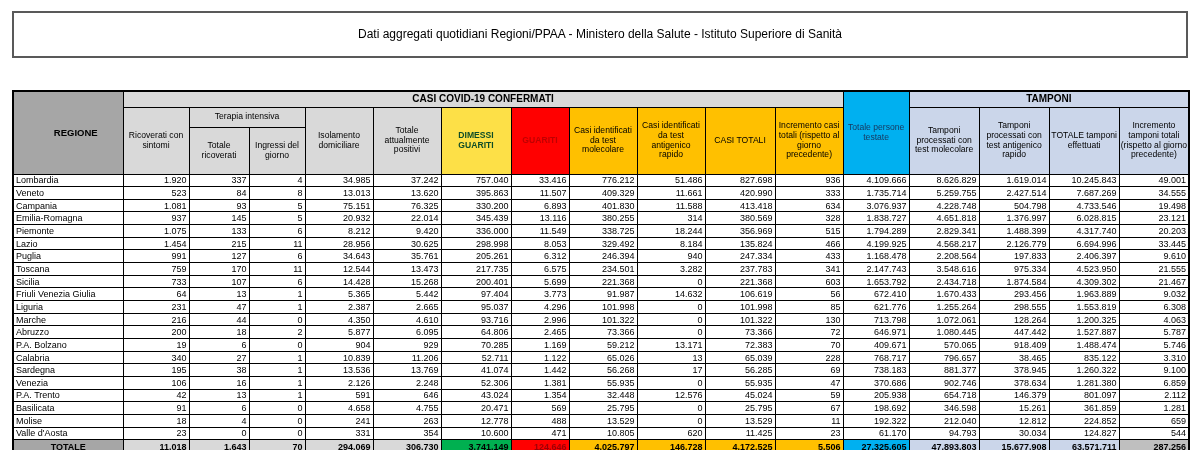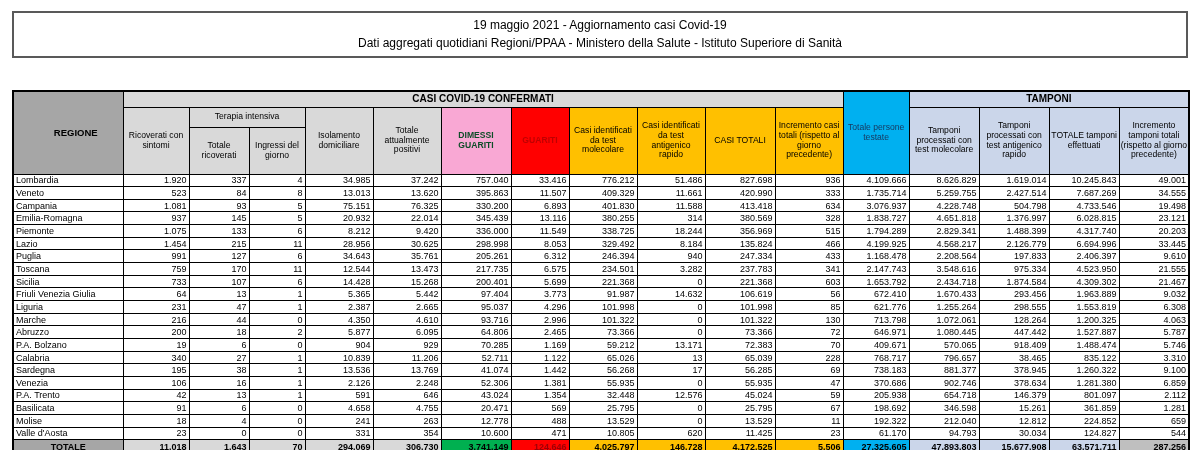--- a/index.html
+++ b/index.html
@@ -6,41 +6,40 @@
   body{width:1198px;height:450px;font-family:"Liberation Sans",sans-serif;color:#000;position:relative;overflow:hidden;}
   .title-box{position:absolute;left:12px;top:11px;width:1172px;height:43px;border:2px solid #595959;
     display:flex;flex-direction:column;justify-content:space-evenly;align-items:center;background:#fff;}
   .title-line{font-size:12px;line-height:13px;text-align:center;}
   .tbl-wrap{position:absolute;left:12px;top:90px;width:1178px;}
   table{border-collapse:collapse;table-layout:fixed;width:1176px;border:2px solid #000;}
   th,td{border:1px solid #000;overflow:hidden;}
   thead th{background:#D9D9D9;font-weight:normal;font-size:8.6px;line-height:9.6px;text-align:center;vertical-align:middle;padding:1px;}
   th.h-group{font-weight:bold;font-size:10px;}
   th.h-regione{background:#A6A6A6;font-weight:bold;font-size:9.5px;padding-left:16px;}
-  th.h-green{background:#f9a8d4;color:#0e4d28;font-weight:bold;margin-left:44px;}
+  th.h-green{background:#fde047;color:#0e4d28;font-weight:bold;margin-left:44px;}
   th.h-red{background:#FF0000;color:#C00000;font-weight:bold;}
   th.h-yellow{background:#FFC000;}
   th.h-cyan{background:#00B0F0;color:#17375E;}
   th.h-peri{background:#CBD6EA;}
   tbody td{font-size:9px;height:11.67px;line-height:10px;text-align:right;padding:0 2px 0 0;background:#fff;white-space:nowrap;}
   tbody td.region{text-align:left;padding:0 0 0 2px;margin-left:25px;}
   tr.totale td{font-weight:bold;font-size:9px;height:14px;background:#D9D9D9;}
   tr.totale td.t-label{background:#A6A6A6;text-align:center;padding:0;}
   td.t-green{background:#00B050 !important;}
   td.t-red{background:#FF0000 !important;color:#9C0006;}
   td.t-yellow{background:#FFC000 !important;}
   td.t-cyan{background:#00B0F0 !important;}
   td.t-peri{background:#CBD6EA !important;}
   td.t-gray{background:#BFBFBF !important;}
 </style>
 </head>
 <body>
 
 <div class="title-box">
-  <div class="title-line">19 maggio 2021 - Aggiornamento casi Covid-19</div>
   <div class="title-line">Dati aggregati quotidiani Regioni/PPAA - Ministero della Salute - Istituto Superiore di Sanità</div>
 </div>
 
 <div class="tbl-wrap">
 <table>
   <colgroup>
     <col style="width:110px">
         <col style="width:66px">
         <col style="width:60px">
         <col style="width:56px">

